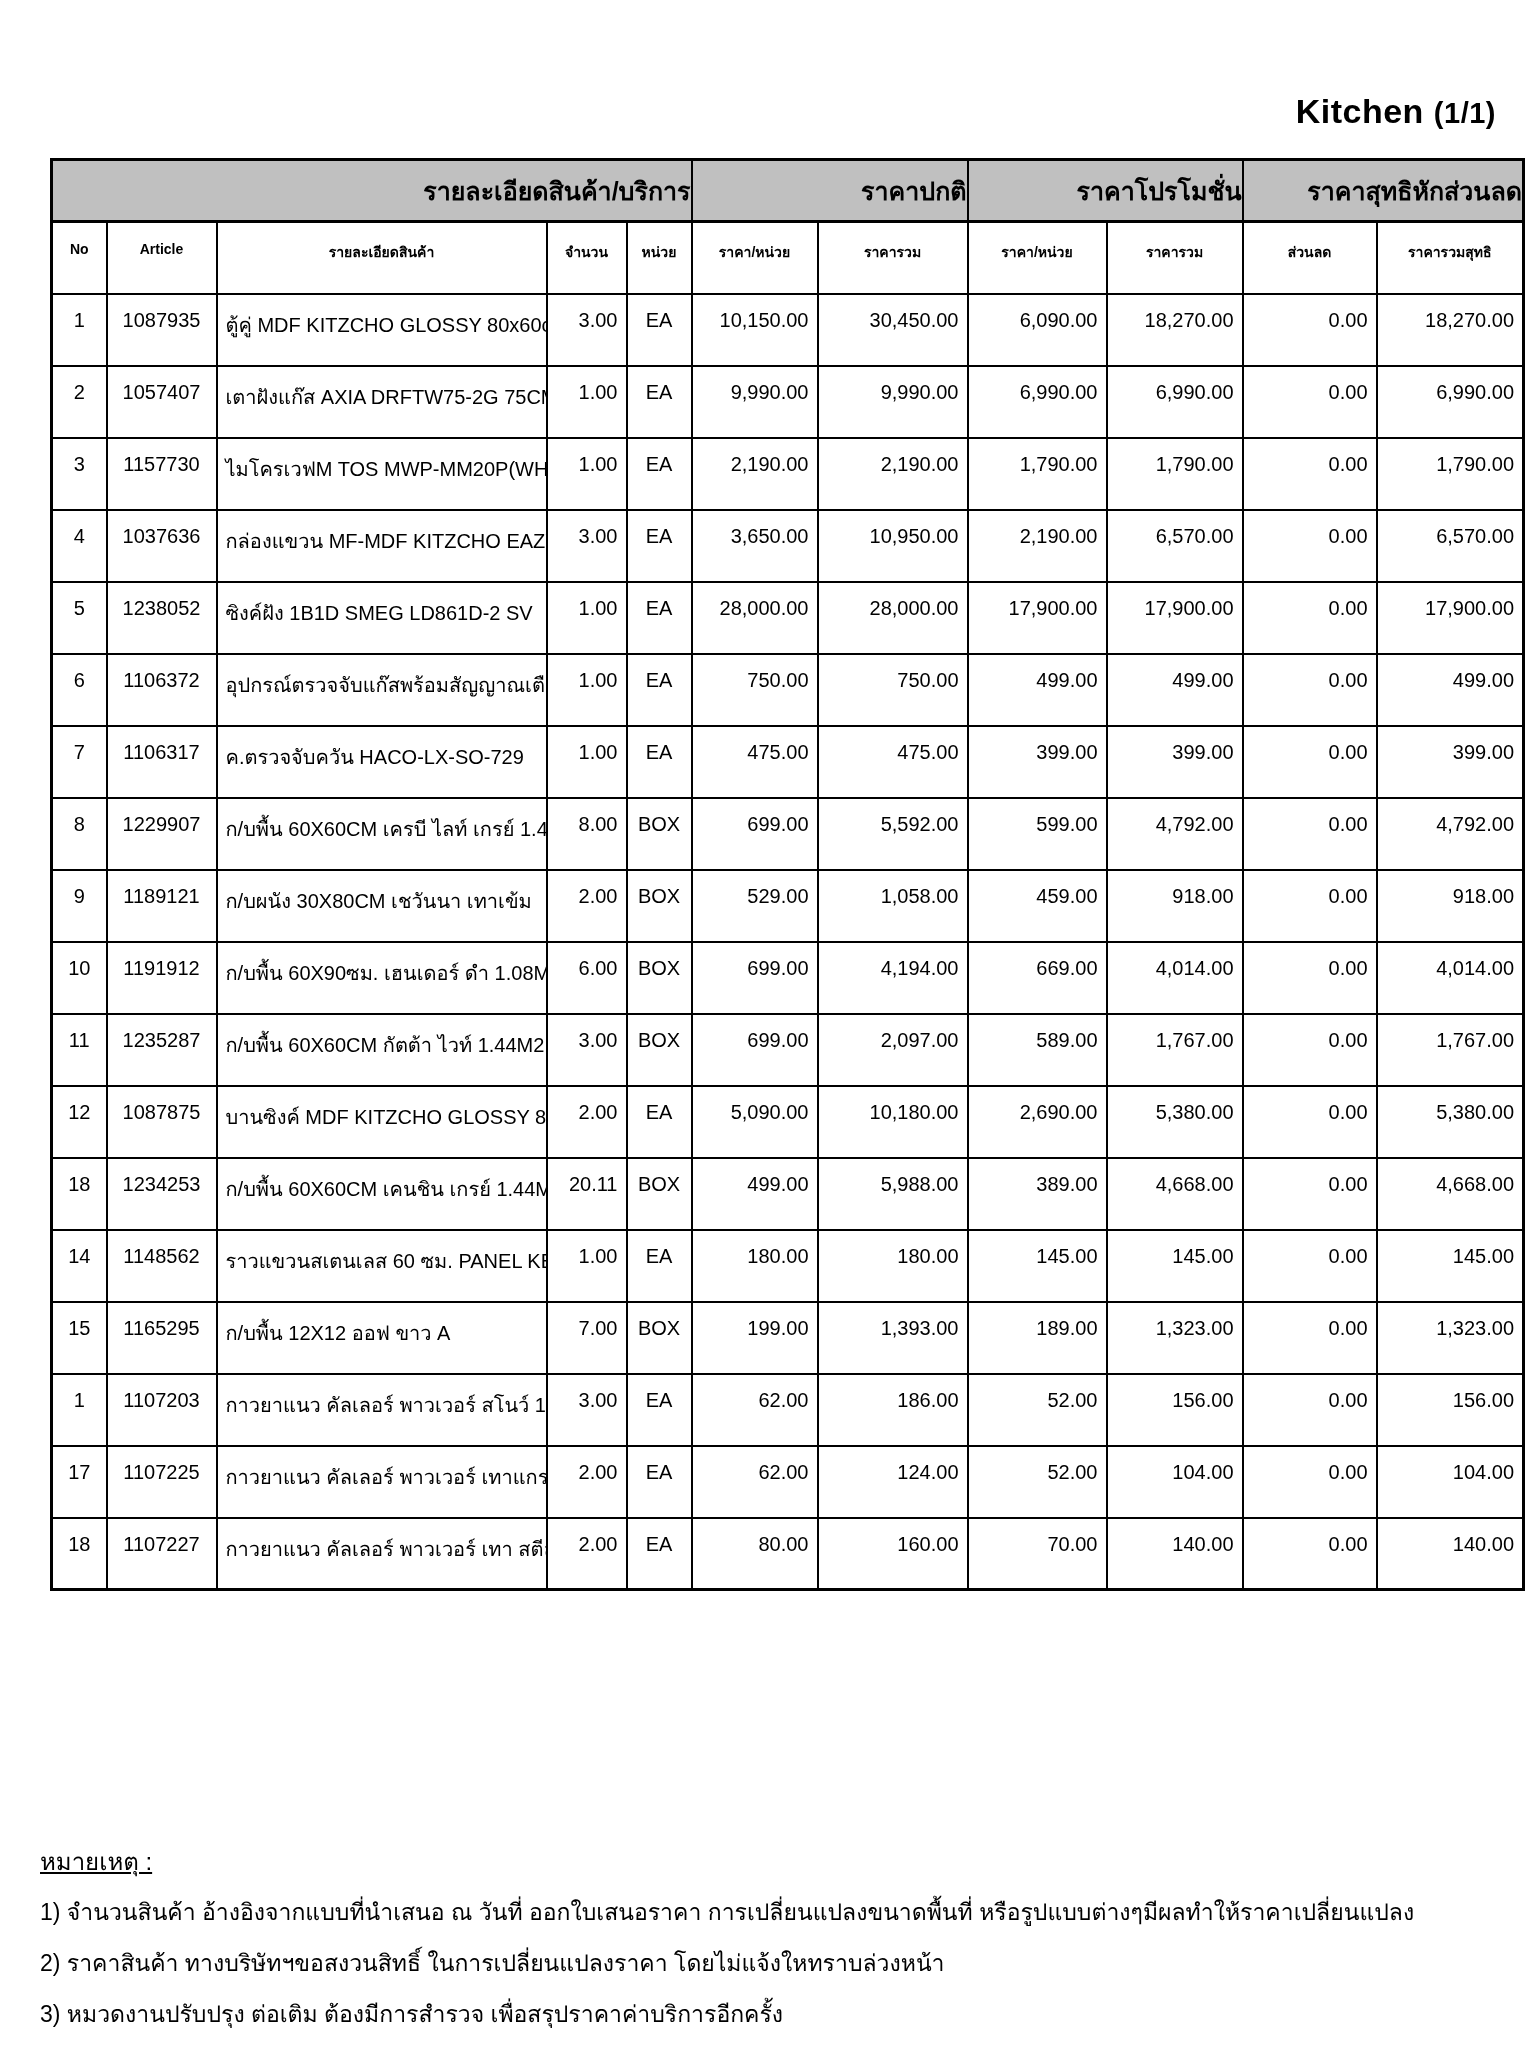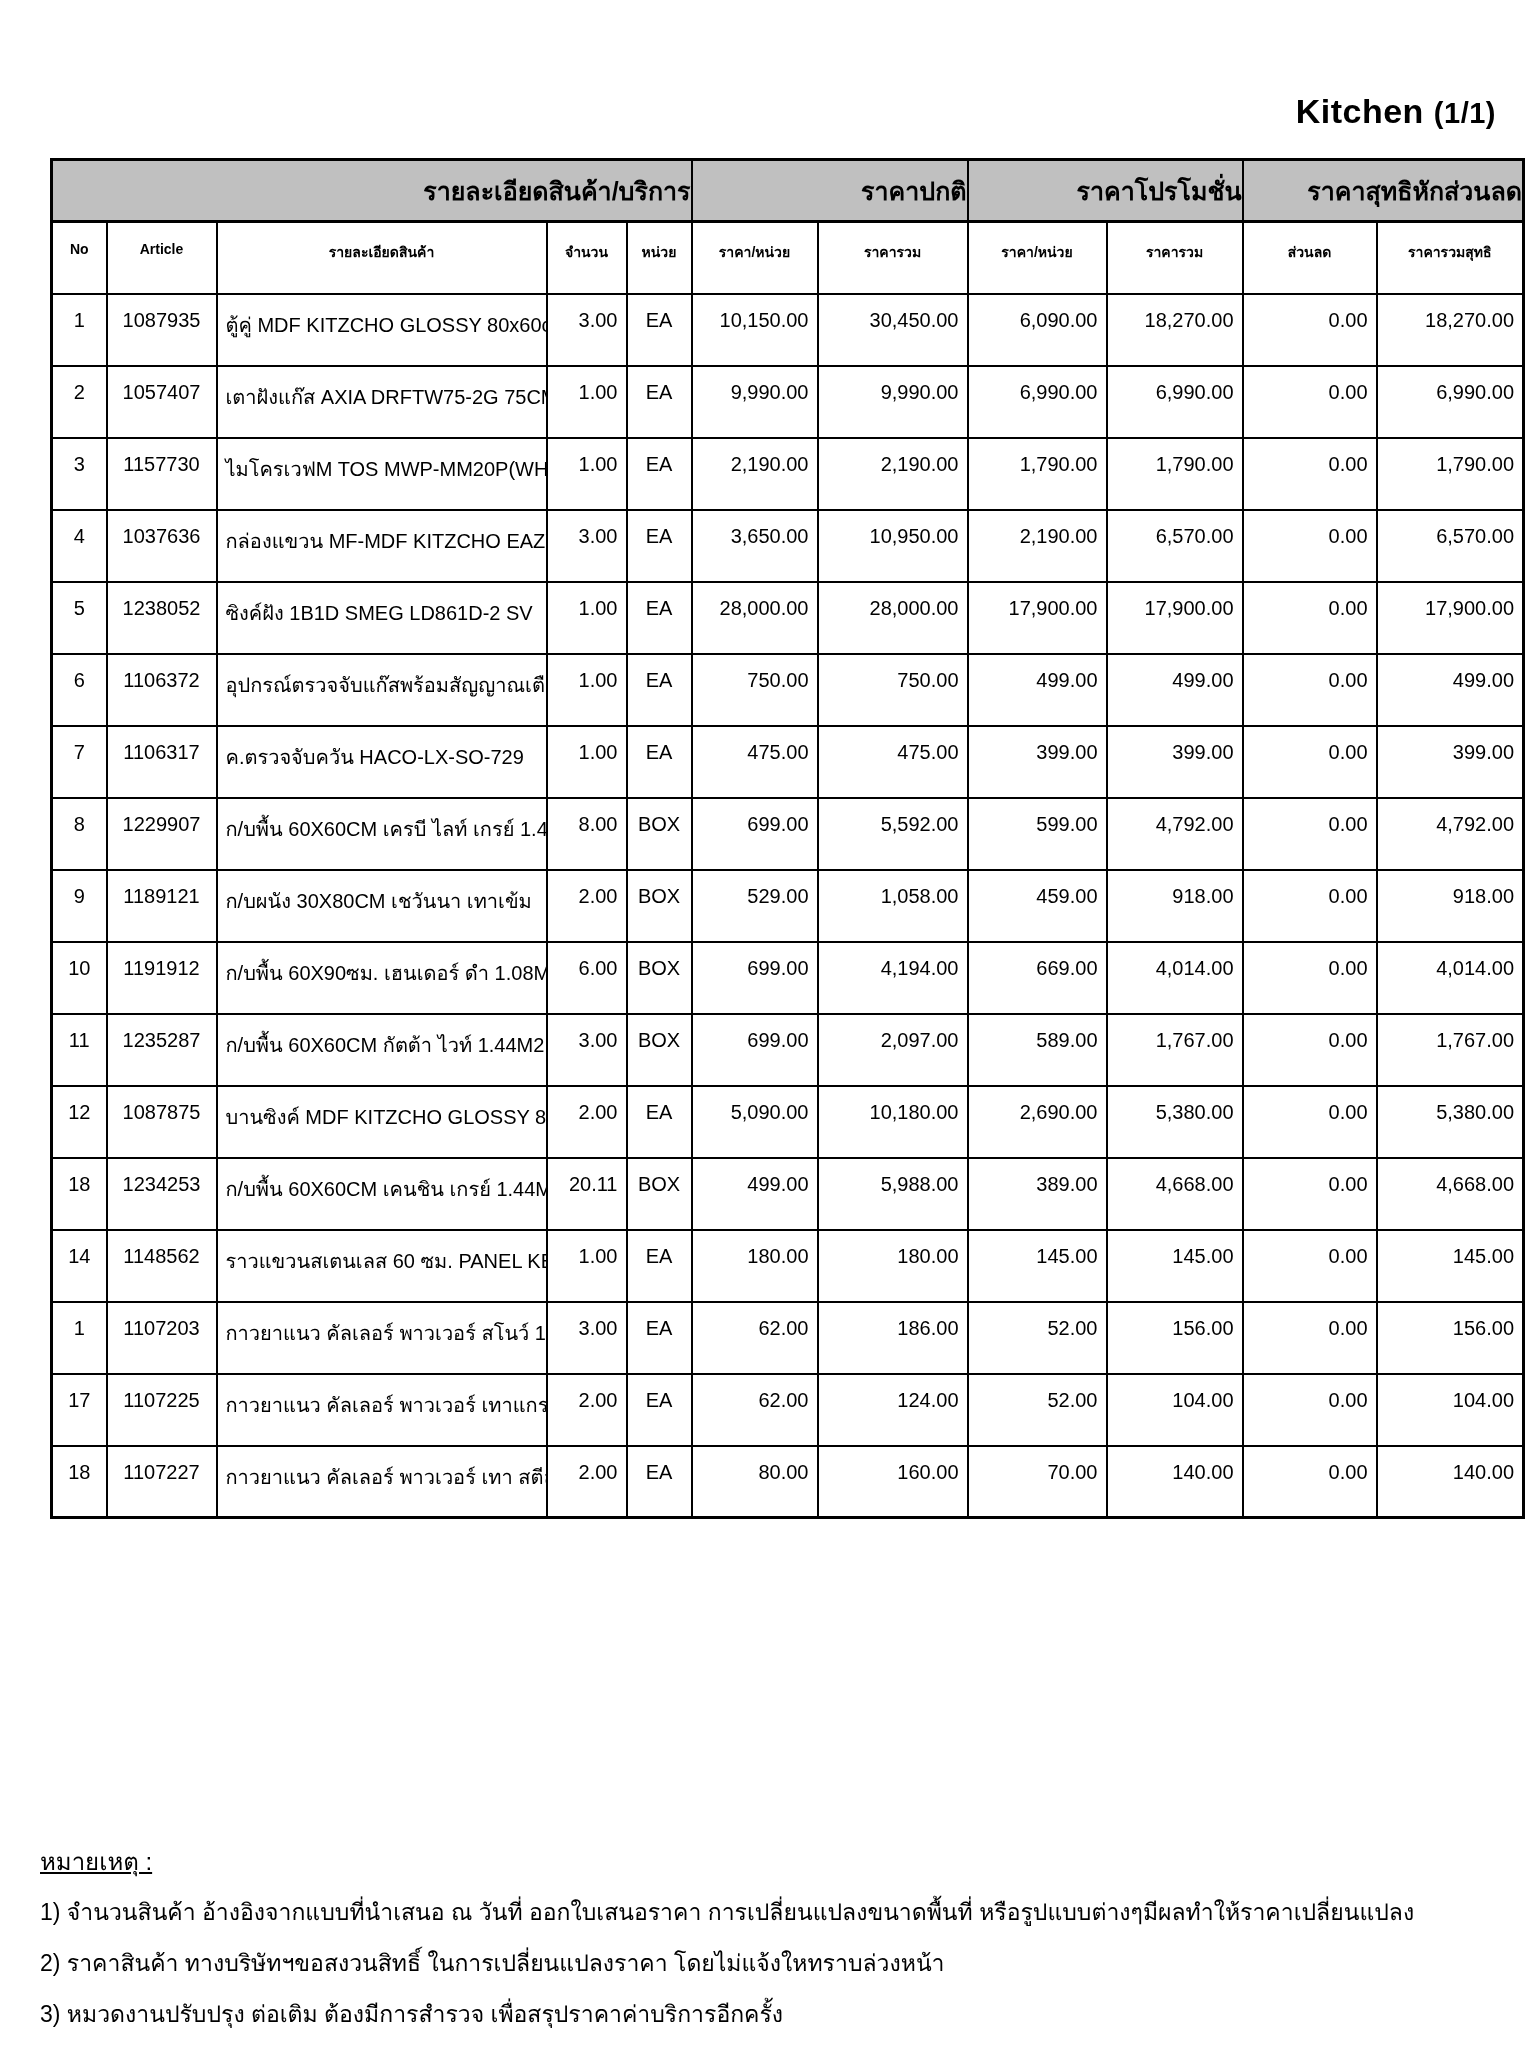--- a/index.html
+++ b/index.html
@@ -282,20 +282,33 @@
       <td class="c-right">1.00</td>
       <td class="c-center">EA</td>
       <td class="c-right">180.00</td>
       <td class="c-right">180.00</td>
       <td class="c-right">145.00</td>
       <td class="c-right">145.00</td>
       <td class="c-right">0.00</td>
       <td class="c-right">145.00</td>
     </tr>
         <tr class="data-row">
+      <td class="c-center">15</td>
+      <td class="c-center">1165295</td>
+      <td class="c-left">ก/บพื้น 12X12 ออฟ ขาว A</td>
+      <td class="c-right">7.00</td>
+      <td class="c-center">BOX</td>
+      <td class="c-right">199.00</td>
+      <td class="c-right">1,393.00</td>
+      <td class="c-right">189.00</td>
+      <td class="c-right">1,323.00</td>
+      <td class="c-right">0.00</td>
+      <td class="c-right">1,323.00</td>
+    </tr>
+        <tr class="data-row">
       <td class="c-center">1</td>
       <td class="c-center">1107203</td>
       <td class="c-left">กาวยาแนว คัลเลอร์ พาวเวอร์ สโนว์ 1kg</td>
       <td class="c-right">3.00</td>
       <td class="c-center">EA</td>
       <td class="c-right">62.00</td>
       <td class="c-right">186.00</td>
       <td class="c-right">52.00</td>
       <td class="c-right">156.00</td>
       <td class="c-right">0.00</td>

